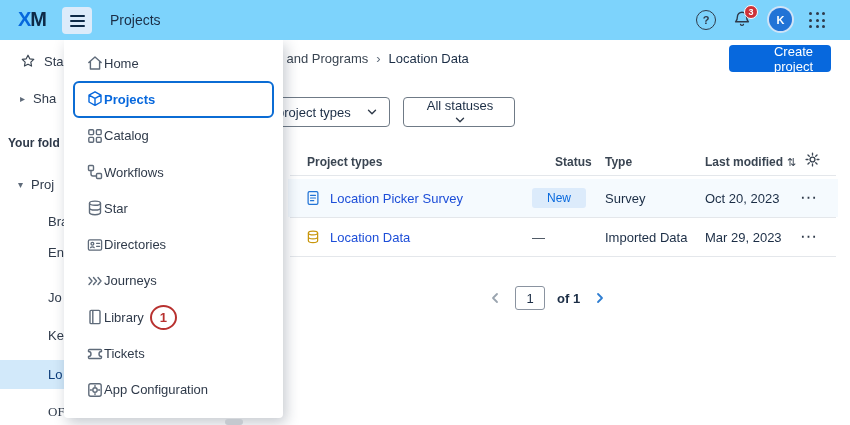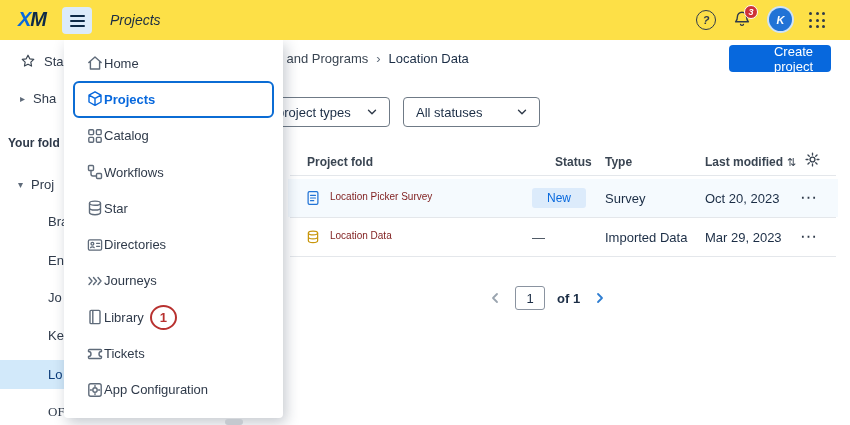--- a/index.html
+++ b/index.html
@@ -1,20 +1,20 @@
 <!DOCTYPE html>
 <html><head>
 <meta charset="utf-8">
 <style>
   * { margin:0; padding:0; box-sizing:border-box; }
   body { background:#e9e9e9; font-family:"Liberation Sans", sans-serif; }
   .app { position:relative; width:850px; height:425px; background:#fff; overflow:hidden; }
 
   
-  .topbar { position:absolute; top:0; left:0; right:0; height:40px; background:#fde047; z-index:6;font-style:italic; }
+  .topbar { position:absolute; top:0; left:0; right:0; height:40px; background:#7dd3fc; z-index:6; }
   .logo { position:absolute; left:18px; top:8px; font-size:20px; font-weight:800; letter-spacing:-1px; }
   .logo .lx { color:#0768DD; } .logo .lm { color:#0E2A47; }
   .hamburger-btn { position:absolute; left:62px; top:7px; width:30px; height:27px; background:#DCEBFA; border-radius:4px; display:flex; flex-direction:column; justify-content:center; align-items:center; gap:3px; cursor:pointer; }
   .hamburger-btn .bar { width:15px; height:2px; background:#0E2A47; border-radius:1px; }
   .topbar-title { position:absolute; left:110px; top:12px; font-size:14px; font-weight:500; color:#1B2D45; }
   .help-btn { position:absolute; left:696px; top:10px; width:20px; height:20px; border:1.4px solid #2F3A4A; border-radius:50%; display:flex; align-items:center; justify-content:center; font-size:11px; font-weight:700; color:#2F3A4A; cursor:pointer; }
   .bell-btn { position:absolute; left:732px; top:9px; width:22px; height:22px; cursor:pointer; }
   .bell-badge { position:absolute; right:-4px; top:-4px; min-width:14px; height:14px; background:#CE3137; border:1.5px solid #fff; border-radius:8px; color:#fff; font-size:9px; font-weight:700; display:flex; align-items:center; justify-content:center; padding:0 2px; }
   .avatar { position:absolute; left:769px; top:8px; width:23px; height:23px; border-radius:50%; background:#2173D6; color:#fff; font-size:11px; font-weight:700; display:flex; align-items:center; justify-content:center; box-shadow:0 0 0 2px #CFE3F7; cursor:pointer; }
   .apps-grid { position:absolute; left:809px; top:12px; width:17px; height:17px; display:grid; grid-template-columns:repeat(3,1fr); gap:3px; cursor:pointer; }
@@ -27,35 +27,35 @@
   .sb-highlight { position:absolute; left:0; top:360px; width:78px; height:29px; background:#D2E9FA; z-index:1; }
 
   
   .breadcrumb { position:absolute; top:51px; left:236px; z-index:2; display:flex; align-items:center; gap:8px; font-size:13px; color:#3A4552; }
   .breadcrumb .cur { color:#1B2D45; }
   .breadcrumb .sep { color:#5F6B7A; }
   .create-btn { position:absolute; top:45px; left:729px; width:102px; height:27px; background:#0768DD; border:none; border-radius:4px; color:#fff; font-size:13px; font-family:inherit; display:flex; align-items:center; justify-content:center; z-index:2; cursor:pointer;padding-left:27px; }
 
   .dd { position:absolute; top:97px; height:30px; background:#fff; border:1px solid #6F7A86; border-radius:4px; display:flex; align-items:center; justify-content:space-between; padding:0 10px 0 12px; font-size:13px; color:#1B2D45; z-index:2; cursor:pointer; }
   .dd1 { left:246px; width:144px; }
-  .dd2 { left:403px; width:137px; }
+  .dd2 { left:403px; width:112px;flex-direction:column; }
   .search-box { position:absolute; top:97px; left:565px; width:265px; height:30px; background:#fff; border:1px solid #6F7A86; border-radius:4px; display:flex; align-items:center; gap:8px; padding:0 10px; z-index:2; }
   .search-box input { flex:1; border:none; outline:none; font-size:13px; font-family:inherit; color:#1B2D45; background:transparent; }
   .search-box input::placeholder { color:#5F6B7A; }
 
   .th { position:absolute; top:155px; z-index:2; font-size:12px; font-weight:700; color:#3A4552; display:flex; align-items:center; gap:4px; }
   .sort-glyph { font-size:11px; font-weight:400; }
   .gear-btn { position:absolute; left:804px; top:151px; z-index:2; cursor:pointer; }
   .hline { position:absolute; left:290px; right:14px; height:1px; background:#E4E7EB; z-index:2; }
 
   .trow { position:absolute; left:288px; width:550px; height:38px; z-index:2; }
   .trow.r1 { top:179px; background:#F5FAFE; }
   .trow.r2 { top:218px; }
   .trow .ticon { position:absolute; left:17px; top:11px; }
-  .trow .tname { position:absolute; left:42px; top:12px; font-size:10px; color:#7f1d1d; }
+  .trow .tname { position:absolute; left:42px; top:12px; font-size:13px; color:#1d4ed8; }
   .trow .tstatus { position:absolute; left:244px; top:9px; }
   .badge-new { display:inline-block; background:#DCEBFB; color:#0768DD; font-size:12px; padding:3px 15px; border-radius:3px; }
   .status-dash { position:absolute; left:244px; top:12px; font-size:13px; color:#3A4552; }
   .trow .ttype { position:absolute; left:317px; top:12px; font-size:13px; color:#1B2D45; }
   .trow .tdate { position:absolute; left:417px; top:12px; font-size:13px; color:#1B2D45; }
   .trow .tmore { position:absolute; left:512px; top:8px; font-size:17px; letter-spacing:1px; color:#2F3A4A; cursor:pointer; }
 
   .pagination { position:absolute; top:286px; left:487px; z-index:2; display:flex; align-items:center; gap:12px; }
   .page-box { width:30px; height:24px; border:1px solid #8A93A0; border-radius:3px; font-size:13px; color:#1B2D45; display:flex; align-items:center; justify-content:center; background:#fff; }
   .page-of { font-size:13px; font-weight:700; color:#1B2D45; }
@@ -95,21 +95,21 @@
   <div class="sb" style="left:18px; top:177px;">
     <span class="caret">▾</span>
     <span>Proj</span>
   </div>
 
   <div class="sb-highlight"></div>
 
   <div class="sb" style="left:48px; top:214px;">
       <span>Bra</span>
     </div>
-  <div class="sb" style="left:48px; top:253px;align-items:flex-end;">
+  <div class="sb" style="left:48px; top:245px;align-items:flex-end;">
       <span>En</span>
     </div>
   <div class="sb" style="left:48px; top:290px;">
       <span>Jo</span>
     </div>
   <div class="sb" style="left:48px; top:328px;">
       <span>Ke</span>
     </div>
   <div class="sb" style="left:48px; top:367px; color:#0B3C7A;">
       <span>Lo</span>
@@ -138,21 +138,21 @@
   <div class="dd dd2">
     <span>All statuses</span>
     <span style="display:flex;">
         <svg width="14" height="14" viewBox="0 0 16 16" fill="none" stroke="#2F3A4A" stroke-width="1.6" stroke-linecap="round" stroke-linejoin="round">
           <path d="M4 6l4 4 4-4"></path>
         </svg>
       </span>
   </div>
 
 
-  <div class="th" style="left:307px;">Project fold</div>
+  <div class="th" style="left:307px;">Project types</div>
   <div class="th" style="left:528px;margin-left:27px;">Status</div>
   <div class="th" style="left:605px;">Type</div>
   <div class="th" style="left:705px;">
     <span>Last modified</span>
     <span class="sort-glyph">⇅</span>
   </div>
   <div class="gear-btn">
     <svg width="17" height="17" viewBox="0 0 18 18" fill="none" stroke="#3A4552" stroke-width="1.4" stroke-linecap="round">
         <circle cx="9" cy="9" r="2.6"></circle>
         <path d="M9 2.2v2M9 13.8v2M2.2 9h2M13.8 9h2M4.2 4.2l1.4 1.4M12.4 12.4l1.4 1.4M13.8 4.2l-1.4 1.4M5.6 12.4l-1.4 1.4"></path>

